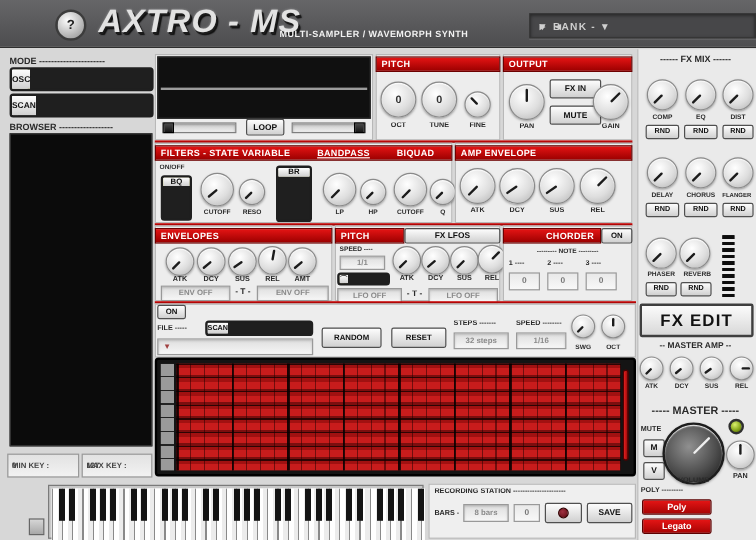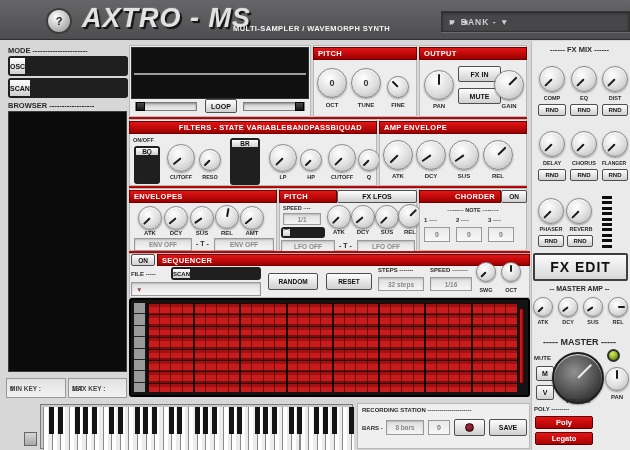--- a/index.html
+++ b/index.html
@@ -164,23 +164,23 @@
   <div class="knob k30" style="left:424px;top:70px;--a:180deg;"></div>
   <div class="lbl c" style="left:424px;top:103px;width:30px;">PAN</div>
   <div class="btn" style="left:458px;top:66px;width:43px;height:16px;">FX IN</div>
   <div class="btn" style="left:458px;top:88px;width:43px;height:16px;">MUTE</div>
   <div class="knob k30" style="left:494px;top:70px;--a:225deg;"></div>
   <div class="lbl c" style="left:494px;top:103px;width:30px;">GAIN</div>
 
   <div class="sep" style="left:129px;top:117px;width:398px;height:2px;"></div>
 
   <div class="panel" style="left:129px;top:119px;width:248px;height:67px;"></div>
-  <div class="rhead" style="left:129px;top:121px;width:248px;height:13px;justify-content:flex-end;padding-right:14px;">
+  <div class="rhead" style="left:129px;top:121px;width:248px;height:13px;justify-content:space-between;padding-right:14px;">
     <span style="position:static;">FILTERS -  STATE VARIABLE</span>
-    <span style="position:static;">BANDPASS</span>
+    <span style="position:static;text-decoration:underline;">BANDPASS</span>
     <span style="position:static;">BIQUAD</span>
   </div>
   <div class="lbl" style="left:133px;top:137px;width:30px;font-size:5.5px;">ON/OFF</div>
   <div class="vgroup" style="left:134px;top:146px;width:26px;height:38px;">
     <div class="btn" style="font-size:6.5px;">BP</div>
     <div class="btn active" style="font-size:6.5px;">SV</div>
     <div class="btn" style="font-size:6.5px;">BQ</div>
   </div>
   <div class="knob k28" style="left:167px;top:144px;--a:50deg;"></div>
   <div class="lbl c" style="left:163px;top:174px;width:36px;font-size:5.5px;">CUTOFF</div>
@@ -268,23 +268,20 @@
   <div class="lbl" style="left:456px;top:217px;width:28px;">2 ----</div>
   <div class="lbl" style="left:488px;top:217px;width:28px;">3 ----</div>
   <div class="vbox" style="left:424px;top:227px;width:26px;height:15px;">0</div>
   <div class="vbox" style="left:456px;top:227px;width:26px;height:15px;">0</div>
   <div class="vbox" style="left:488px;top:227px;width:26px;height:15px;">0</div>
 
   <div class="sep" style="left:129px;top:251px;width:401px;height:2px;"></div>
 
   <div class="panel" style="left:129px;top:253px;width:401px;height:45px;"></div>
   <div class="btn" style="left:131px;top:254px;width:24px;height:12px;font-size:6.5px;">ON</div>
-  <div class="rhead" style="left:157px;top:254px;width:373px;height:12px;">
-    <span style="position:static;">SEQUENCER</span>
-  </div>
   <div class="lbl" style="left:131px;top:271px;width:40px;">FILE -----</div>
   <div class="hgroup" style="left:171px;top:267px;width:90px;height:13px;">
     <div class="btn" style="font-size:6px;">LOAD</div>
     <div class="btn" style="font-size:6px;">SAVE</div>
     <div class="btn" style="font-size:6px;">SCAN</div>
   </div>
   <div class="dd" style="left:131px;top:282px;width:130px;height:14px;justify-content:flex-start;padding-left:4px;color:#a04040;">▼</div>
   <div class="btn" style="left:268px;top:273px;width:50px;height:17px;font-size:6.5px;">RANDOM</div>
   <div class="btn" style="left:326px;top:273px;width:46px;height:17px;font-size:6.5px;">RESET</div>
   <div class="lbl" style="left:378px;top:267px;width:52px;">STEPS -------</div>

